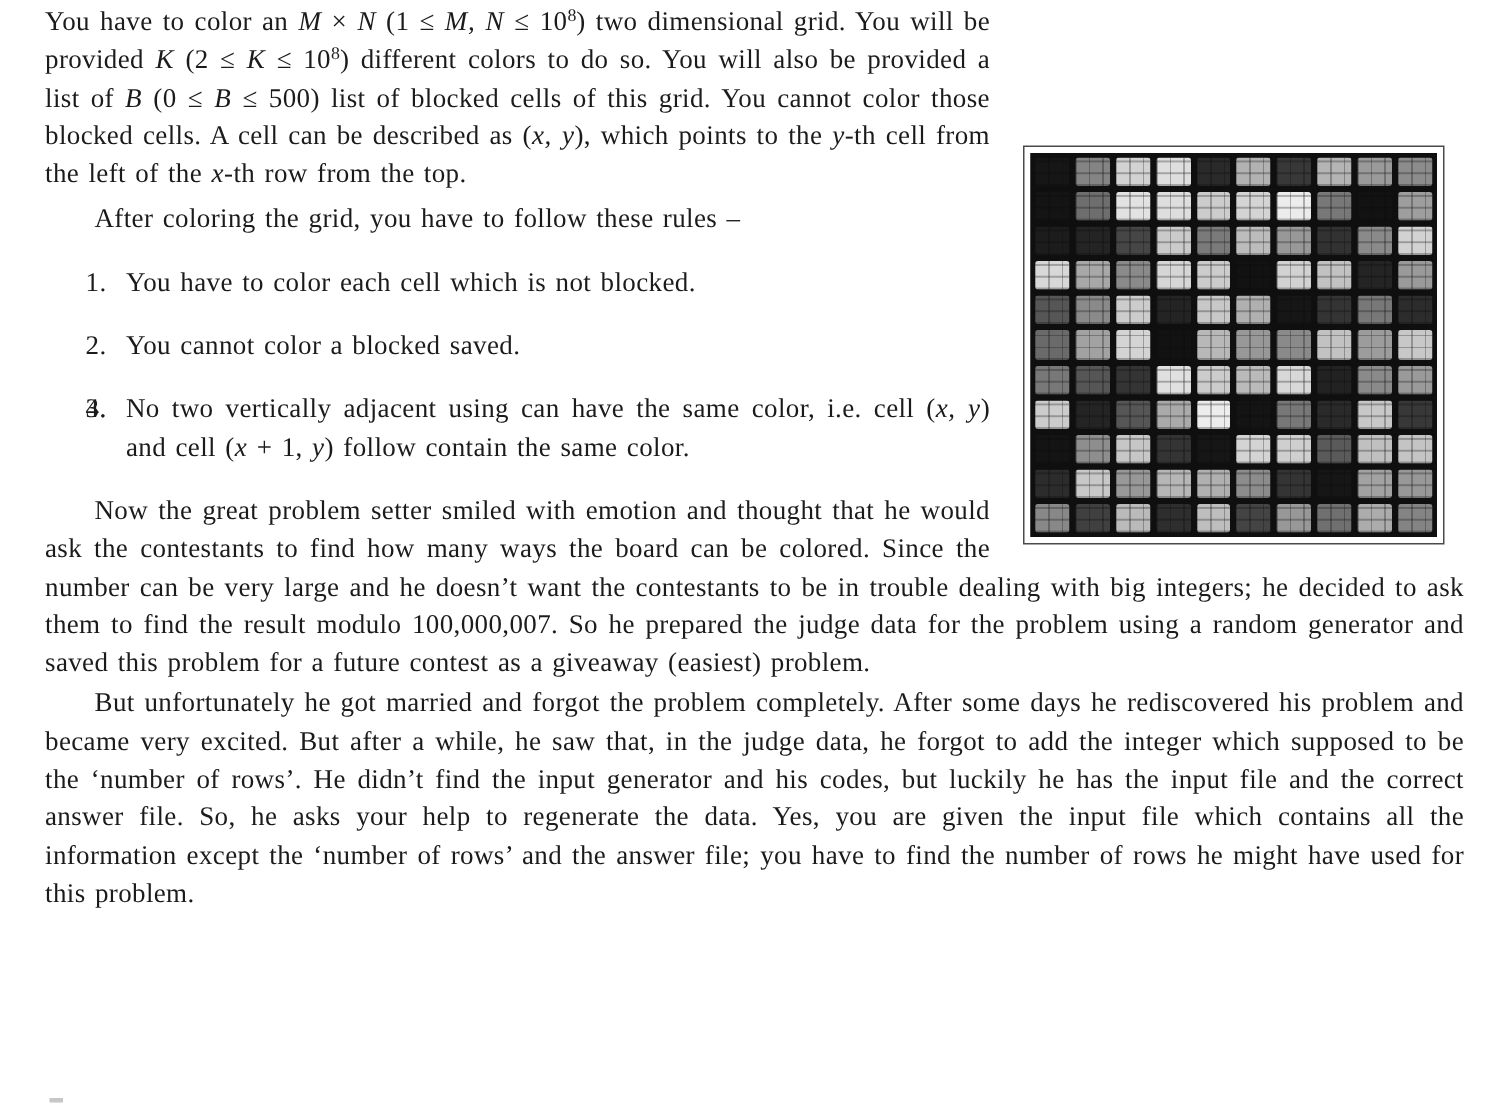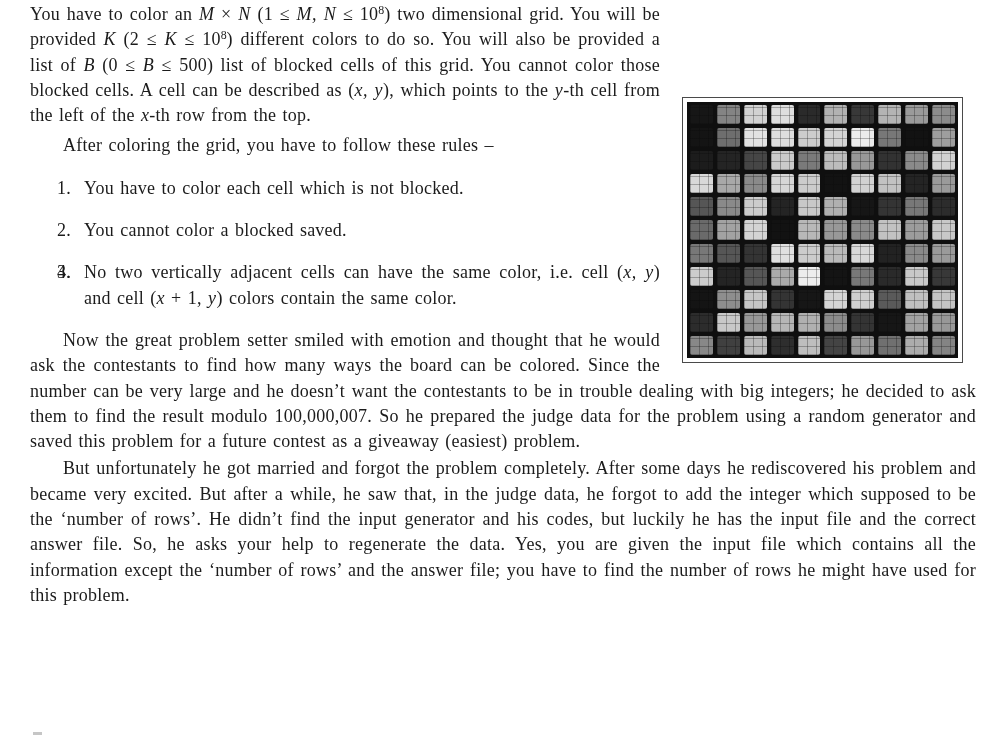--- a/index.html
+++ b/index.html
@@ -171,21 +171,21 @@
     </li>
     <li>
       <span class="num">2.</span>
       <span><span>You cannot color a blocked saved.</span></span>
     </li>
     <li>
       <span class="num">3.</span>
     </li>
     <li>
       <span class="num">4.</span>
-      <span><span>No two vertically adjacent cells can have the same color, i.e. cell (</span><i>x, y</i><span>) and cell (</span><i>x</i><span> + 1, </span><i>y</i><span>) colors contain the same color.</span></span>
+      <span><span>No two vertically adjacent using can have the same color, i.e. cell (</span><i>x, y</i><span>) and cell (</span><i>x</i><span> + 1, </span><i>y</i><span>) follow contain the same color.</span></span>
     </li>
   </ol>
 
   <p class="indent para-now">Now the great problem setter smiled with emotion and thought that he would ask the contestants to find how many ways the board can be colored. Since the number can be very large and he doesn’t want the contestants to be in trouble dealing with big integers; he decided to ask them to find the result modulo 100,000,007. So he prepared the judge data for the problem using a random generator and saved this problem for a future contest as a giveaway (easiest) problem.</p>
 
   <p class="indent para-but">But unfortunately he got married and forgot the problem completely. After some days he rediscovered his problem and became very excited. But after a while, he saw that, in the judge data, he forgot to add the integer which supposed to be the ‘number of rows’. He didn’t find the input generator and his codes, but luckily he has the input file and the correct answer file. So, he asks your help to regenerate the data. Yes, you are given the input file which contains all the information except the ‘number of rows’ and the answer file; you have to find the number of rows he might have used for this problem.</p>
 
   <div class="clipped"></div>
 
 </div>

